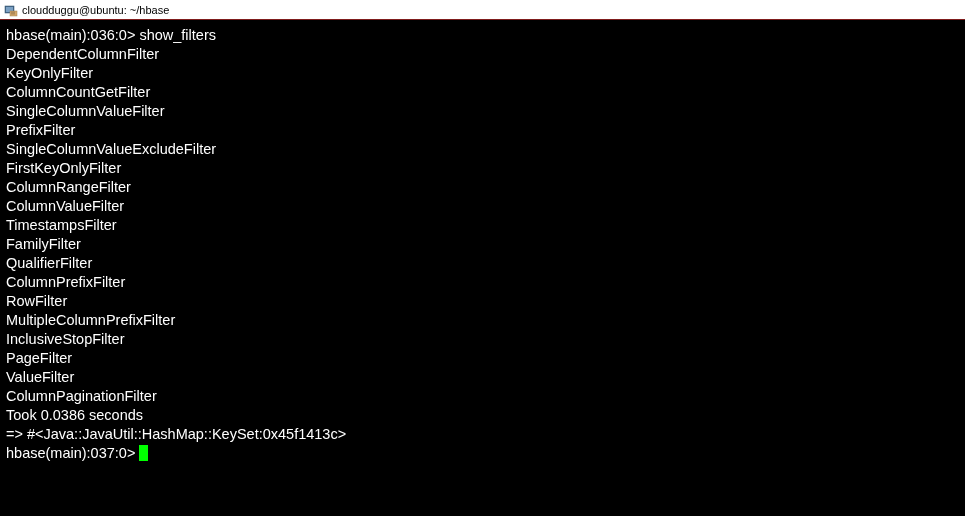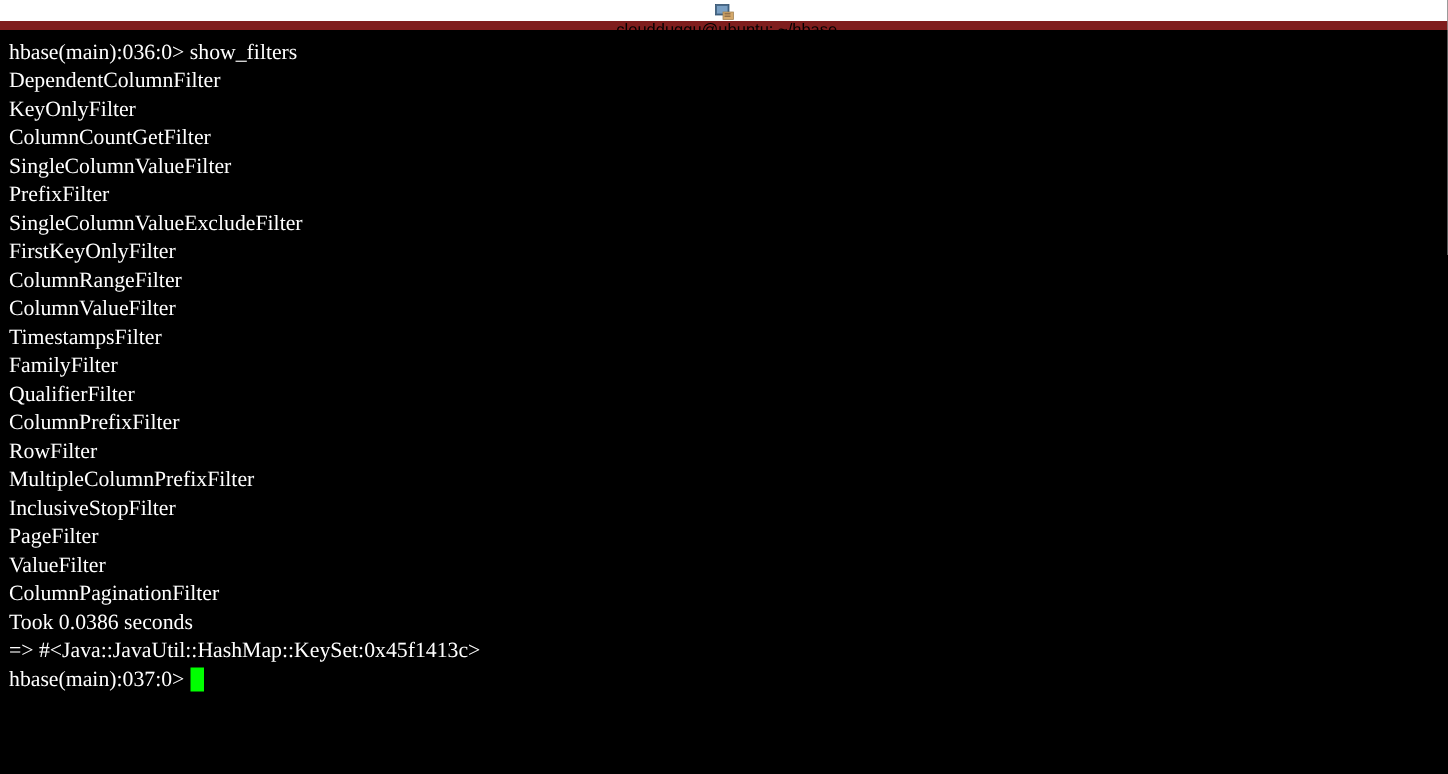--- a/index.html
+++ b/index.html
@@ -13,37 +13,36 @@
       width: 965px;
       height: 516px;
       overflow: hidden;
     }
     .title-bar {
       background: #ffffff;
       height: 20px;
       display: flex;
       align-items: center;
       padding-left: 4px;
-      border-bottom: 6px solid #7f1d1d;
+      border-bottom: 1px solid #7f1d1d;
       font-size: 11px;
       color: #000;
-      flex-direction: column;
     }
     .title-icon {
       width: 14px;
       height: 14px;
       margin-right: 4px;
       display: inline-flex;
       align-items: center;
       justify-content: center;
     }
     .terminal {
       background: #000000;
       color: #ffffff;
-      font-family: Liberation Serif, serif;
+      font-family: Liberation Sans, sans-serif;
       font-size: 14.5px;
       line-height: 19px;
       padding: 6px 6px 6px 6px;
       height: calc(100% - 20px);
       white-space: pre;
       letter-spacing: 0px;
     }
     .prompt {
       color: #ffffff;
     }

